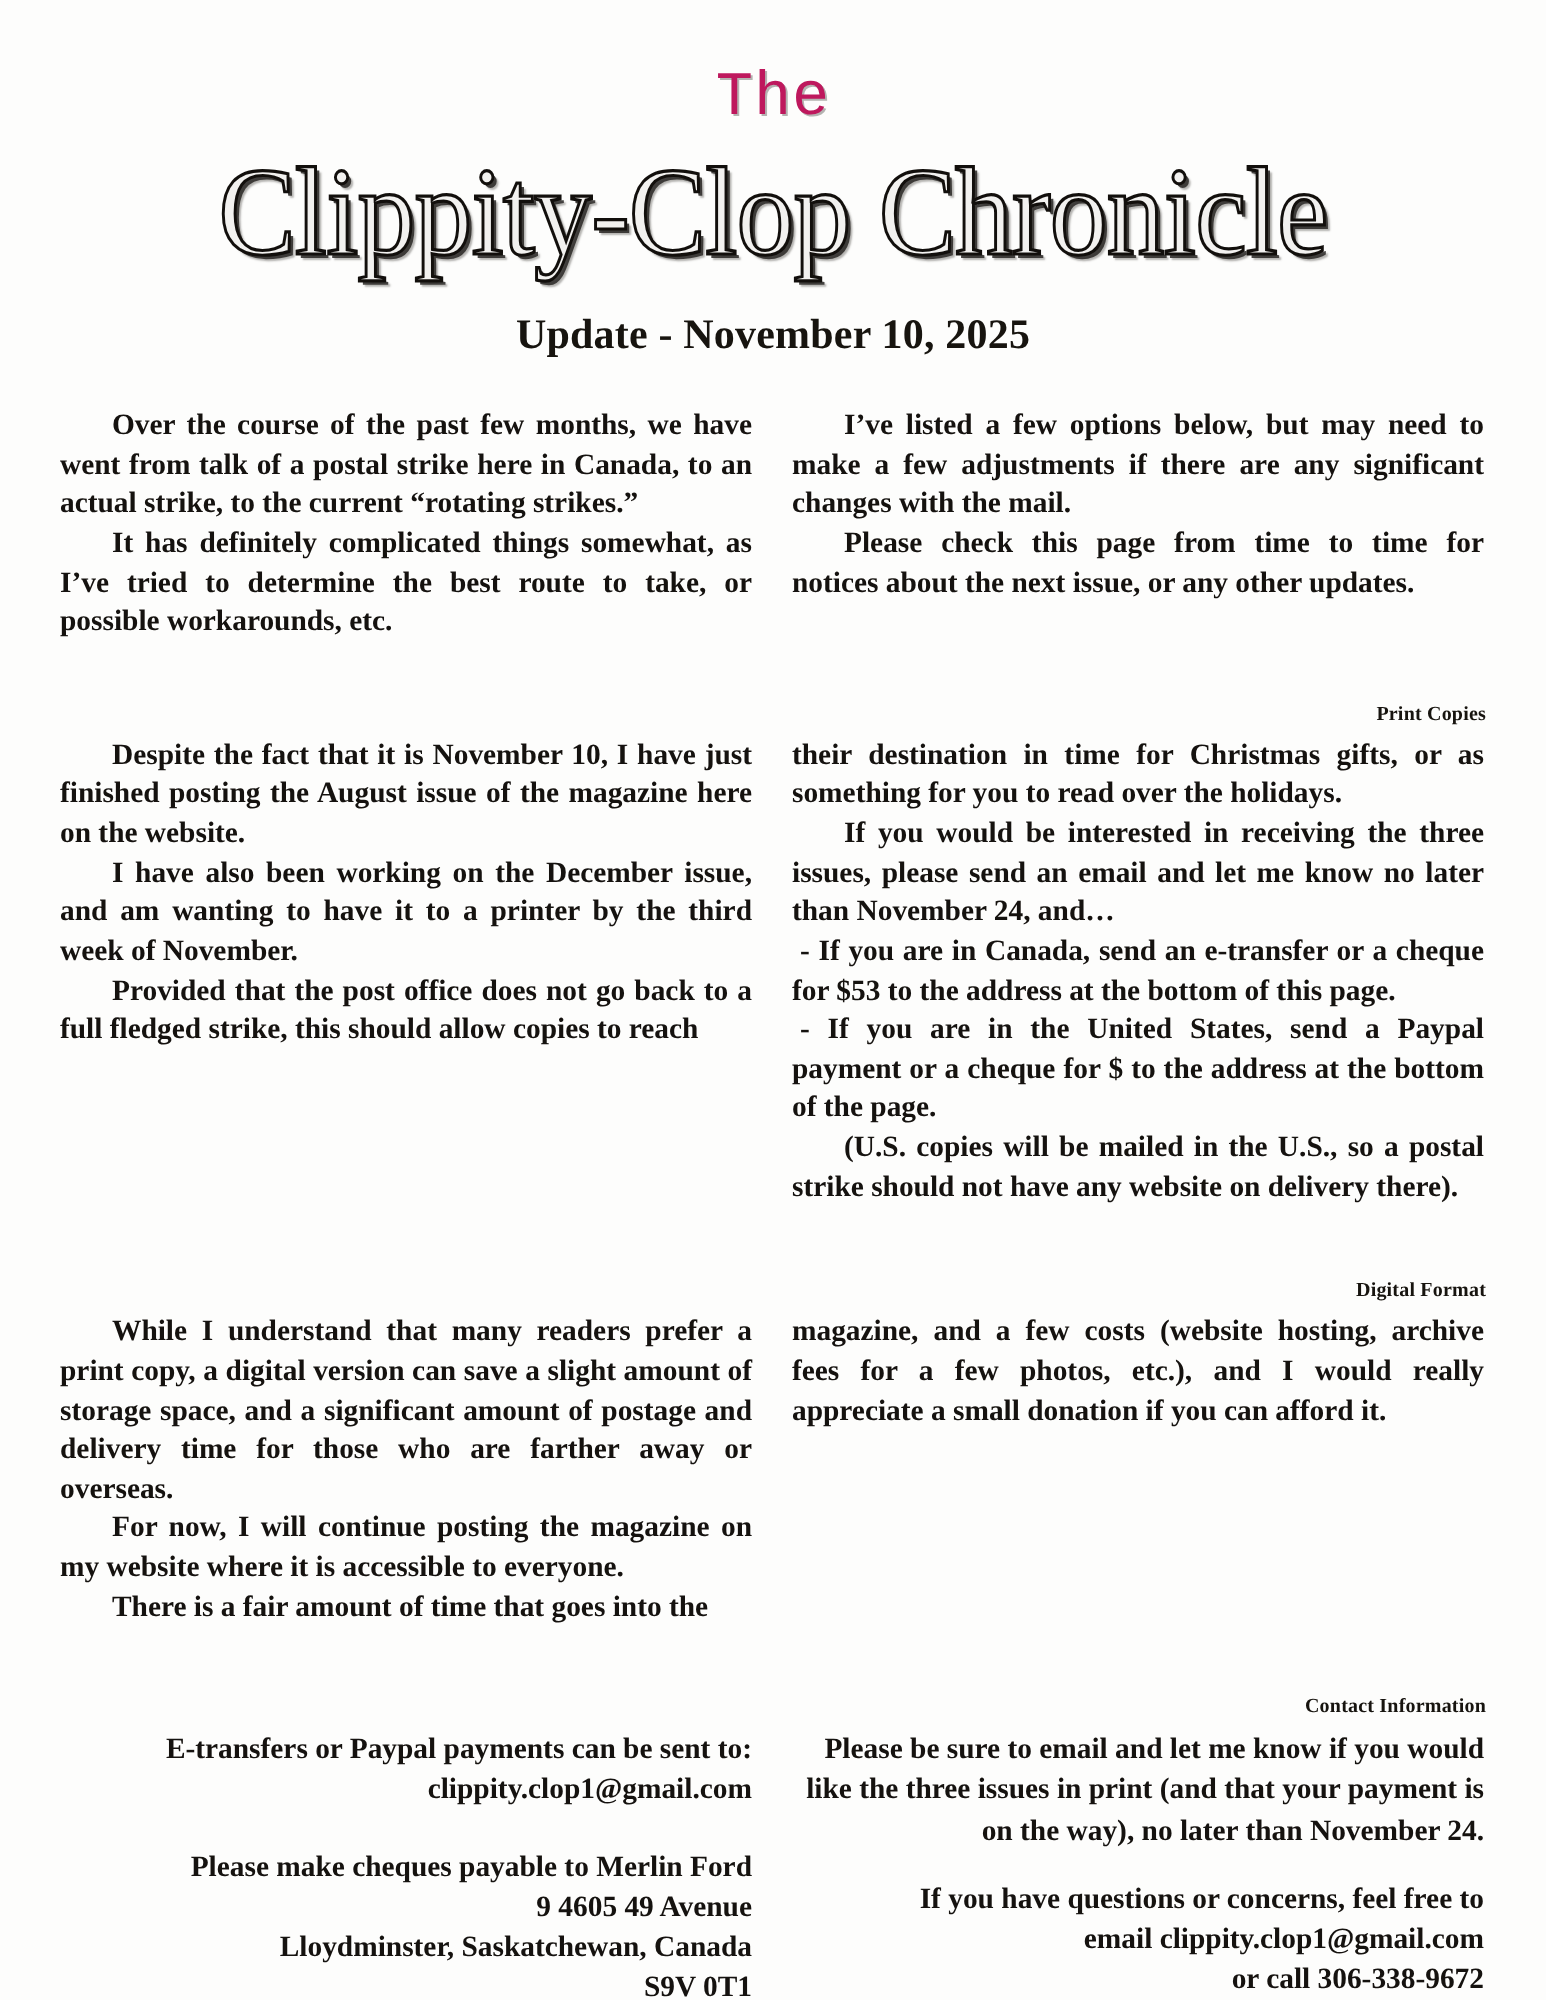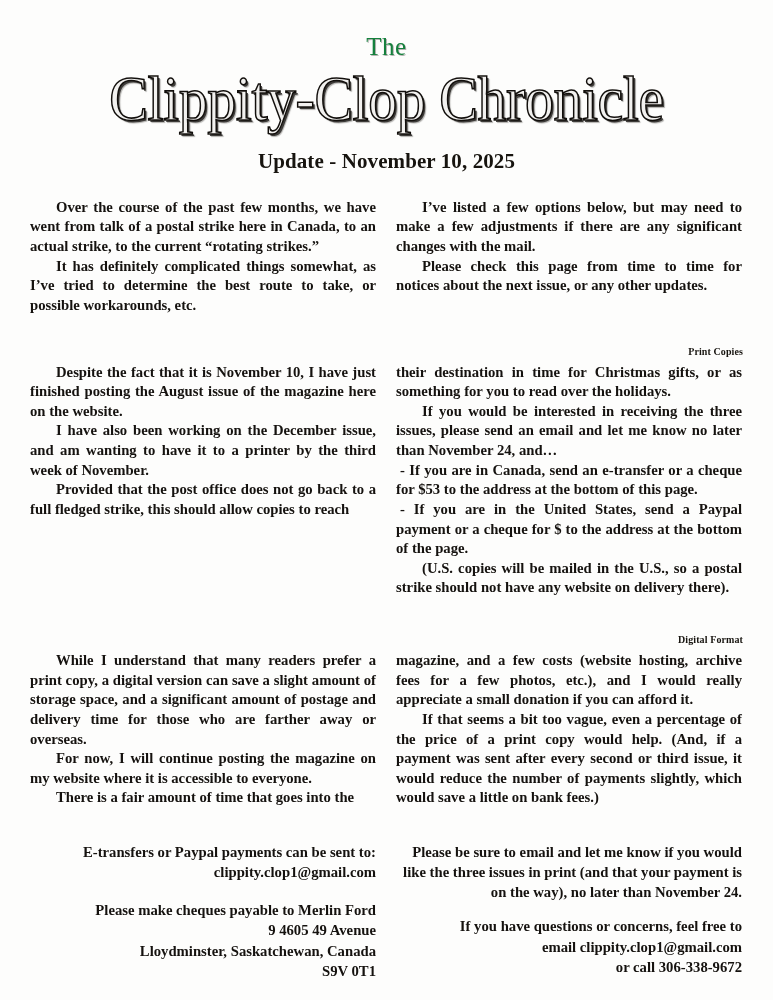--- a/index.html
+++ b/index.html
@@ -17,25 +17,25 @@
     color: #15120f;
     box-sizing: border-box;
   }
 
   
   .masthead {
     text-align: center;
     padding-top: 34px;
   }
   .mast-the {
-    font-family: Liberation Serif, serif;
-    font-size: 25px;
+    font-family: Liberation Mono, monospace;
+    font-size: 31px;
     line-height: 1.05;
     letter-spacing: 0.5px;
-    color: #15803d;
+    color: #be185d;
     text-shadow: 1px 1px 0 rgba(120,118,115,0.55);
   }
   .mast-title {
     font-family: "Liberation Serif", "DejaVu Serif", serif;
     font-size: 63px;
     line-height: 1.12;
     font-weight: 400;
     letter-spacing: -0.5px;
     margin-top: 4px;
     color: #f2f1ef;
@@ -157,28 +157,28 @@
   <div class="section">
     <div class="section-heading">Digital Format</div>
     <div class="cols">
       <div class="col">
         <p class="body">While I understand that many readers prefer a print copy,  a digital version can save a slight amount of storage space, and a significant amount of postage and delivery time for those who are farther away or overseas.</p>
         <p class="body">For now, I will continue posting the magazine on my website where it is accessible to everyone.</p>
         <p class="body">There is a fair amount of time that goes into the</p>
       </div>
       <div class="col">
         <p class="body noindent">magazine, and a few costs (website hosting, archive fees for a few photos, etc.), and I would really appreciate a small donation if you can afford it.</p>
-        <p class="body">If that seems a bit too vague, even a percentage of the price of a print copy would help. (And, if a payment was sent after every second or third issue, it would reduce the number of payments slightly, which would save a little on bank fees.)</p>
       </div>
     </div>
   </div>
 
   <div class="gap-section" style="height:34px;"></div>
 
   <div class="section">
+    <div class="section-heading">Contact Information</div>
     <div class="cols">
       <div class="contact-col">
         <div class="contact-block">E-transfers or Paypal payments can be sent to:</div>
         <div class="contact-block">clippity.clop1@gmail.com</div>
         <div class="contact-spacer"></div>
         <div class="contact-block">Please make cheques payable to Merlin Ford</div>
         <div class="contact-block">9  4605 49 Avenue</div>
         <div class="contact-block">Lloydminster, Saskatchewan, Canada</div>
         <div class="contact-block">S9V 0T1</div>
       </div>

